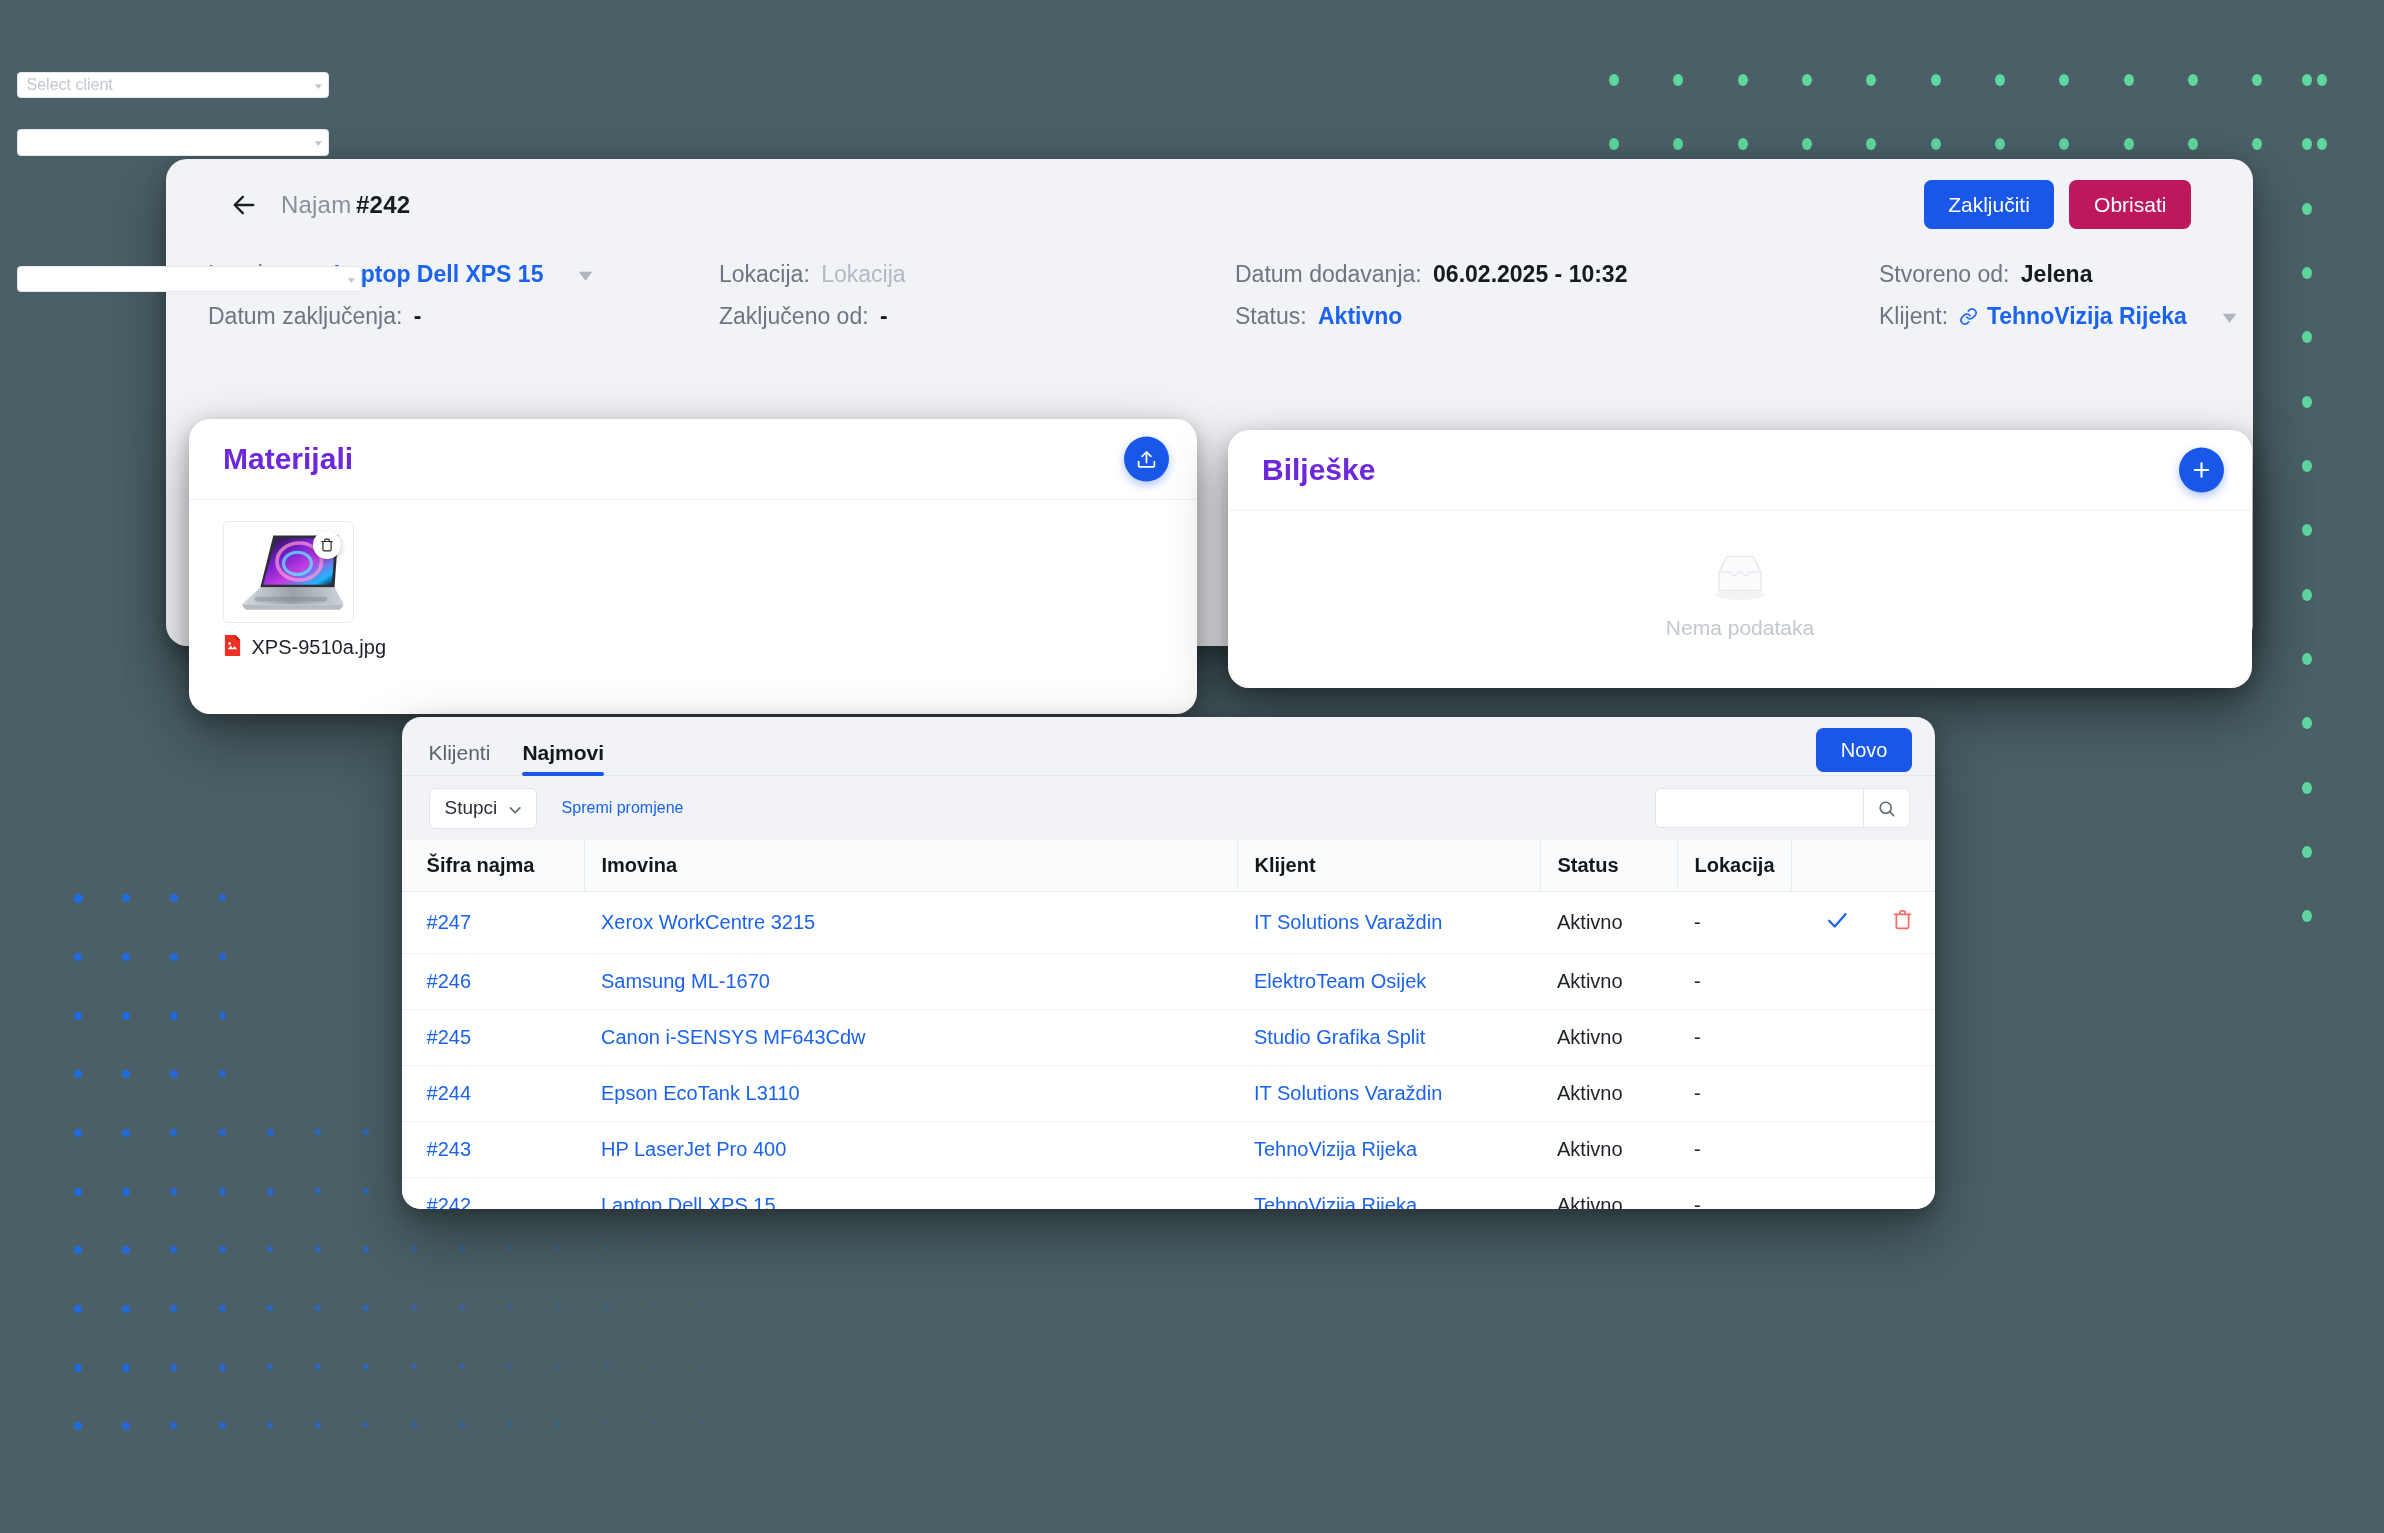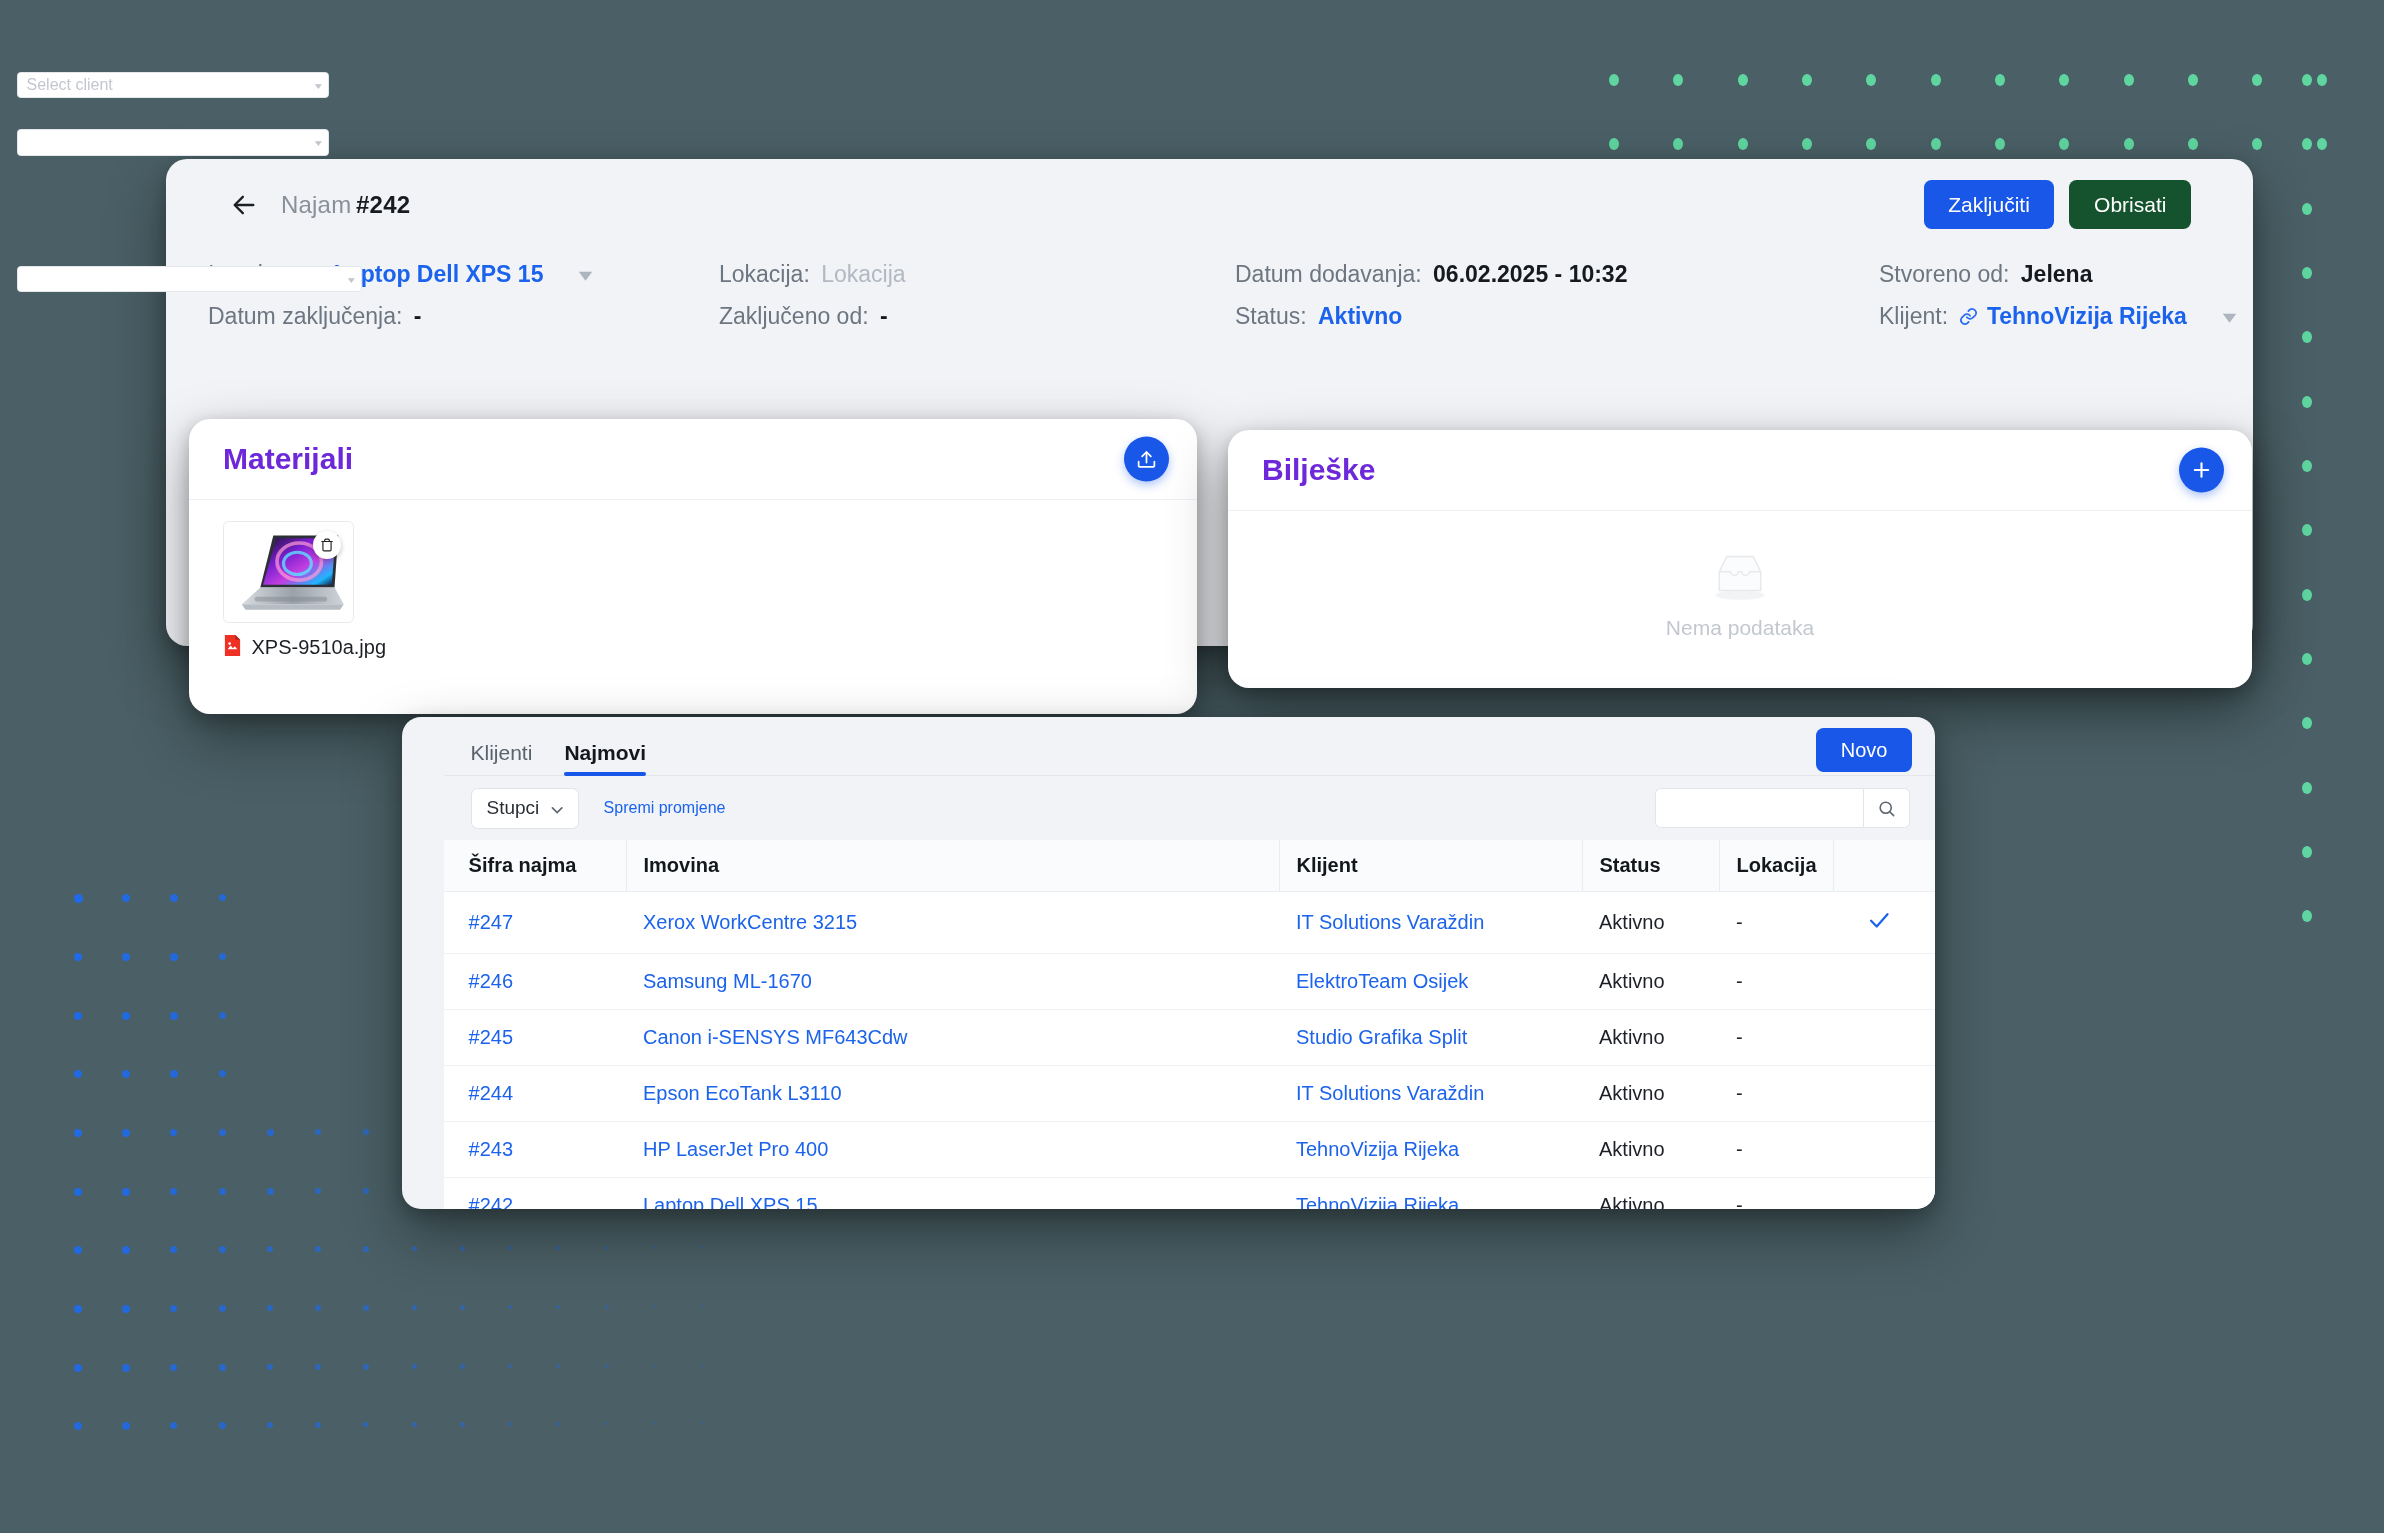--- a/index.html
+++ b/index.html
@@ -46,21 +46,21 @@
     font-size: 24px; color: #8a9099; letter-spacing: 0.2px;
   }
   .crumb b { color: #181c21; font-weight: 700; margin-left: 4.7px; }
   .hdr-btns { margin-left: auto; display: flex; gap: 15px; }
   .btn {
     border: none; border-radius: 7.6px;
     font-family: inherit; font-size: 21px; color: #fff;
     padding: 12.3px 24.6px; cursor: pointer; white-space: nowrap;
   }
   .btn-blue { background: #1857e8; }
-  .btn-red  { background: #14532d; }
+  .btn-red  { background: #be185d; }
 
   
   #meta {
     padding: 11.4px 42px 0 42px;
     display: grid;
     grid-template-columns: 511px 516px 644px auto;
     row-gap: 15px;
   }
   .meta-cell { display: flex; align-items: center; font-size: 23px; white-space: nowrap; }
   .meta-label { color: #6d7680; margin-right: 11.4px; }
@@ -119,21 +119,20 @@
     display: flex; flex-direction: column; align-items: center; gap: 11.4px;
   }
   .empty-text { font-size: 21px; color: #c3c8cf; }
 
   
   #table-window {
     left: 402px; top: 717px; width: 1533px; height: 492px;
     background: #f1f3f7;
     border-radius: 19px;
     overflow: hidden;
-    padding-left: 42px;
   }
   #tabs-bar {
     position: relative;
     height: 59px; padding: 0 26.5px;
     display: flex; align-items: flex-end; gap: 32px;
     border-bottom: 0.9px solid #e3e6eb;
   }
   .tab {
     font-size: 21px; color: #5a626c; padding-bottom: 10.4px;
     cursor: pointer; position: relative;

